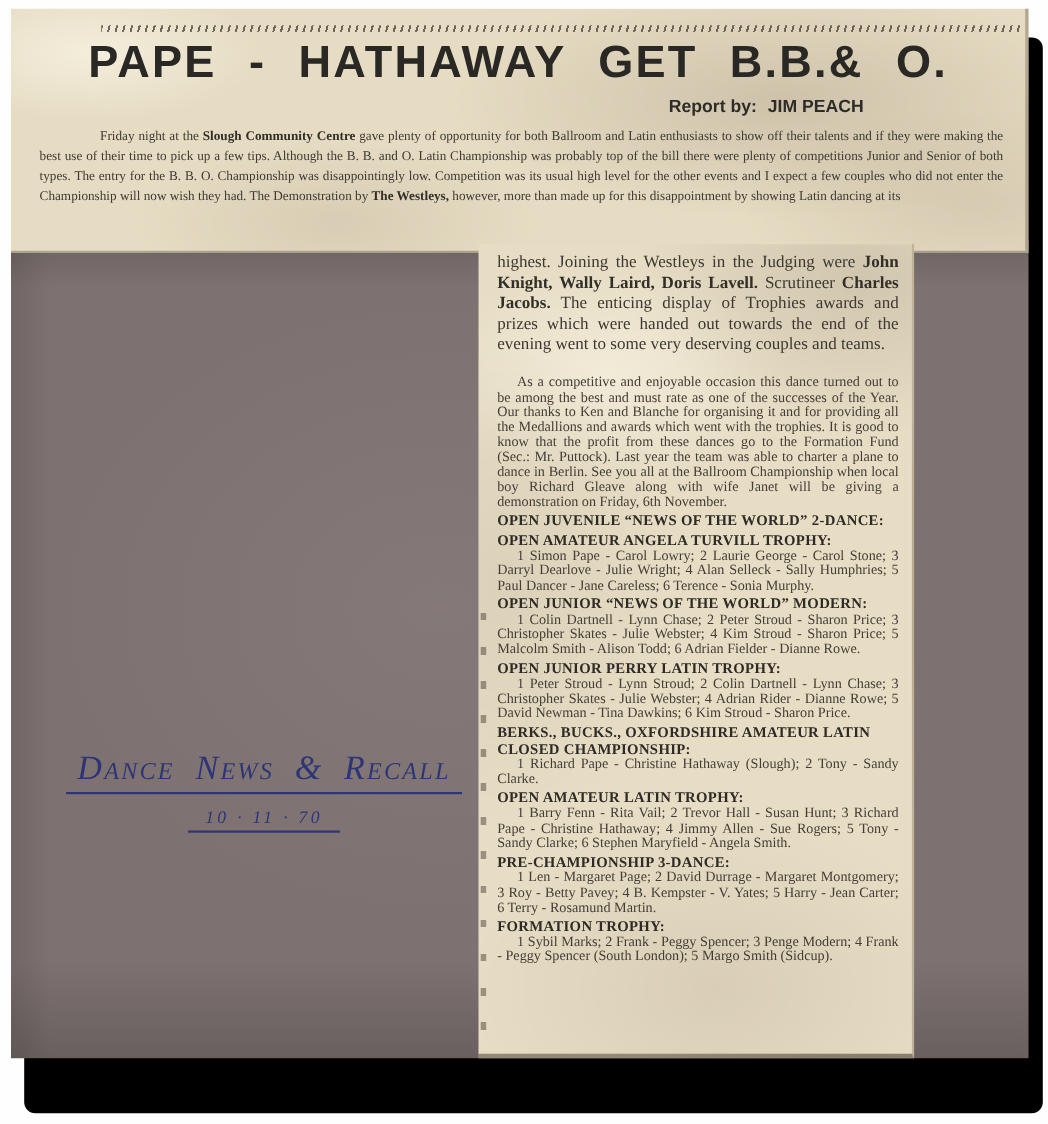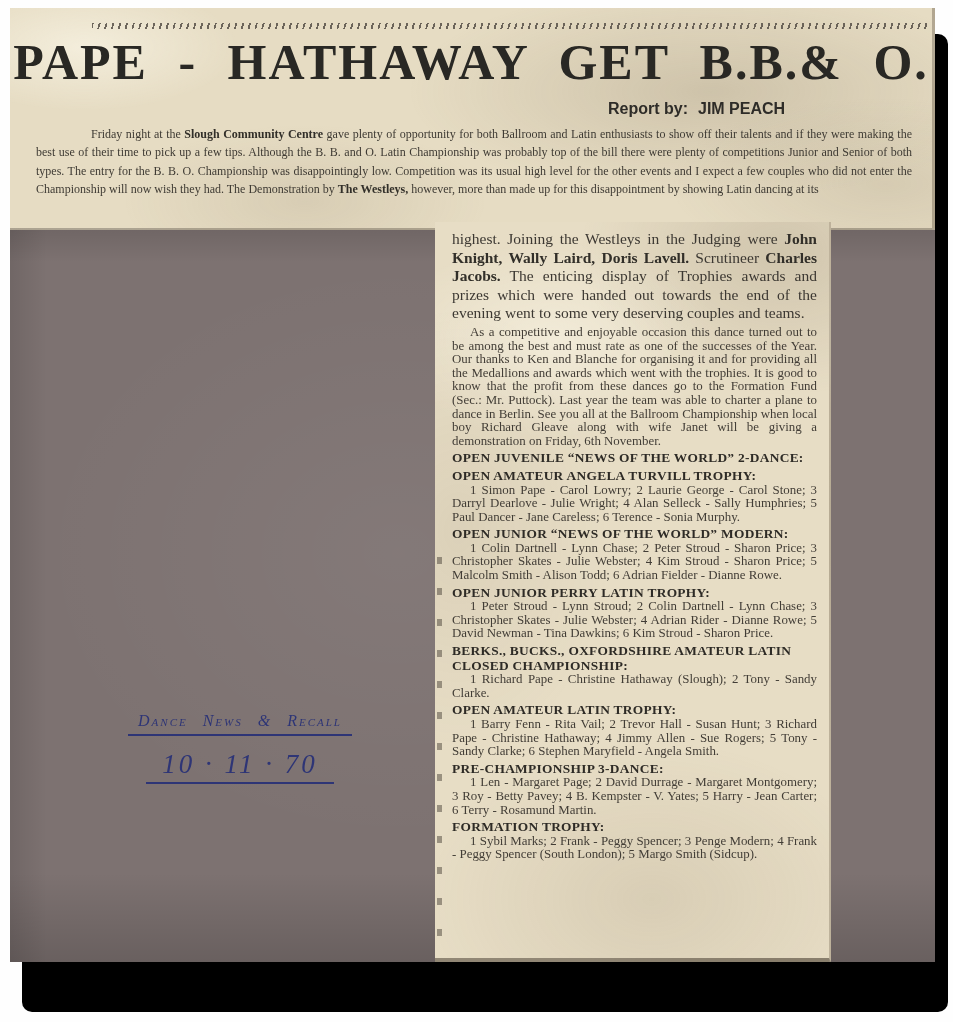--- a/index.html
+++ b/index.html
@@ -30,22 +30,22 @@
       radial-gradient(ellipse 260px 110px at 32% 88%, rgba(120,105,80,0.13), transparent 70%),
       radial-gradient(ellipse 220px 90px at 8% 18%, rgba(255,252,240,0.55), transparent 70%),
       radial-gradient(ellipse 300px 120px at 95% 80%, rgba(120,105,80,0.15), transparent 72%);
     border-right:3px solid rgba(95,80,60,0.40);
     border-bottom:2px solid rgba(60,50,40,0.35);
     overflow:hidden; }
   .perf { position:absolute; top:15px; left:82px; right:4px; height:6px; opacity:.85;
     background:repeating-linear-gradient(105deg, #564f47 0 1.8px, transparent 1.8px 6.6px); }
 
   .headline { margin-top:25px; text-align:center;
-    font-family:Liberation Serif, serif; font-weight:bold;
-    font-size:50px; letter-spacing:2px; word-spacing:16px; color:#292824; }
+    font-family:Liberation Sans, sans-serif; font-weight:bold;
+    font-size:41px; letter-spacing:2px; word-spacing:16px; color:#292824; }
   .byline { margin-top:9px; margin-left:598px;
     font-family:"Liberation Sans", sans-serif; font-weight:bold;
     font-size:16px; color:#2e2c28; }
   .byline .who { margin-left:10px; }
 
   .lead-par { margin-top:7px; padding:0 20px 0 26px; text-indent:55px;
     font-size:12px; line-height:18.3px; text-align:justify; color:#3e3a33; }
   b { font-weight:bold; color:#322f29; }
 
   
@@ -56,37 +56,37 @@
       radial-gradient(ellipse 220px 320px at 6% 42%, rgba(118,103,78,0.10), transparent 70%),
       radial-gradient(ellipse 320px 220px at 55% 92%, rgba(128,112,84,0.14), transparent 72%),
       radial-gradient(ellipse 240px 140px at 30% 16%, rgba(255,252,240,0.45), transparent 70%);
     border-bottom:4px solid rgba(62,52,40,0.50);
     border-right:2px solid rgba(95,80,60,0.30);
     padding:8px 12px 0 17px; overflow:hidden; }
   .ticks { position:absolute; left:2px; top:335px; bottom:8px; width:5px; opacity:.45;
     background:repeating-linear-gradient(180deg, rgba(40,33,26,0.9) 0 7px, transparent 7px 31px); }
 
   .col-par1 { font-size:15.5px; line-height:18.6px; text-align:justify; color:#3c3832; }
-  .col-par2 { margin-top:3px; text-indent:18px; font-size:12.9px; line-height:13.6px;
+  .col-par2 { margin-top:18px; text-indent:18px; font-size:12.9px; line-height:13.6px;
     text-align:justify; color:#423d36; }
   .result { margin-top:3px; }
   .r-title { font-family:"Liberation Serif", serif; font-weight:bold;
     font-size:13.4px; line-height:14.6px; letter-spacing:.3px; color:#2e2b26; }
   .r-body { text-indent:18px; font-size:12.9px; line-height:13.6px;
     text-align:justify; color:#423d36; }
 
   
   .handwriting { position:absolute; left:45px; top:462px; width:370px; z-index:2;
     text-align:center; color:#2e3576;
     font-family:"Liberation Serif", serif; font-style:italic; }
-  .hw-title { display:inline-block; font-size:16px; font-variant:small-caps;
+  .hw-title { display:inline-block; font-size:31px; font-variant:small-caps;
     letter-spacing:2px; word-spacing:9px; padding:0 10px 4px 10px;
-    border-bottom:2.5px solid #2e3576;margin-top:32px; }
+    border-bottom:2.5px solid #2e3576; }
   .hw-date { margin-top:13px; }
-  .hw-date span { display:inline-block; font-size:27px; letter-spacing:3px;
+  .hw-date span { display:inline-block; font-size:16px; letter-spacing:3px;
     padding:0 16px 2px 16px; border-bottom:2.5px solid #2e3576; }
 </style>
 </head>
 <body>
 
 <div class="stage">
   <div class="shadow"></div>
 
   <div class="photo">
 

